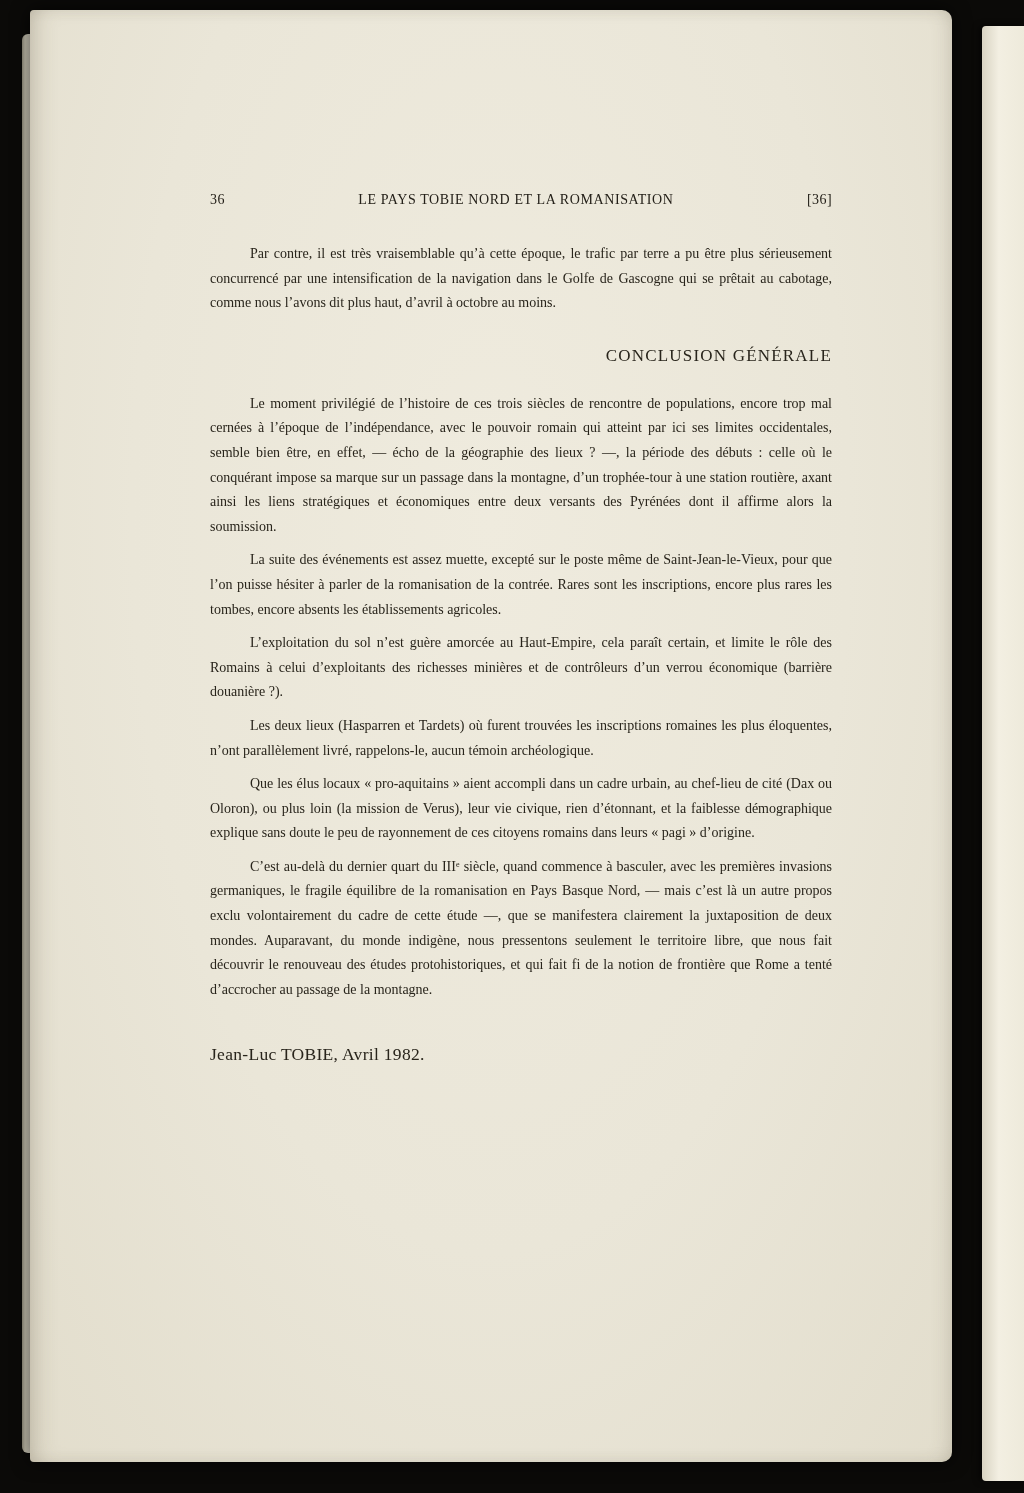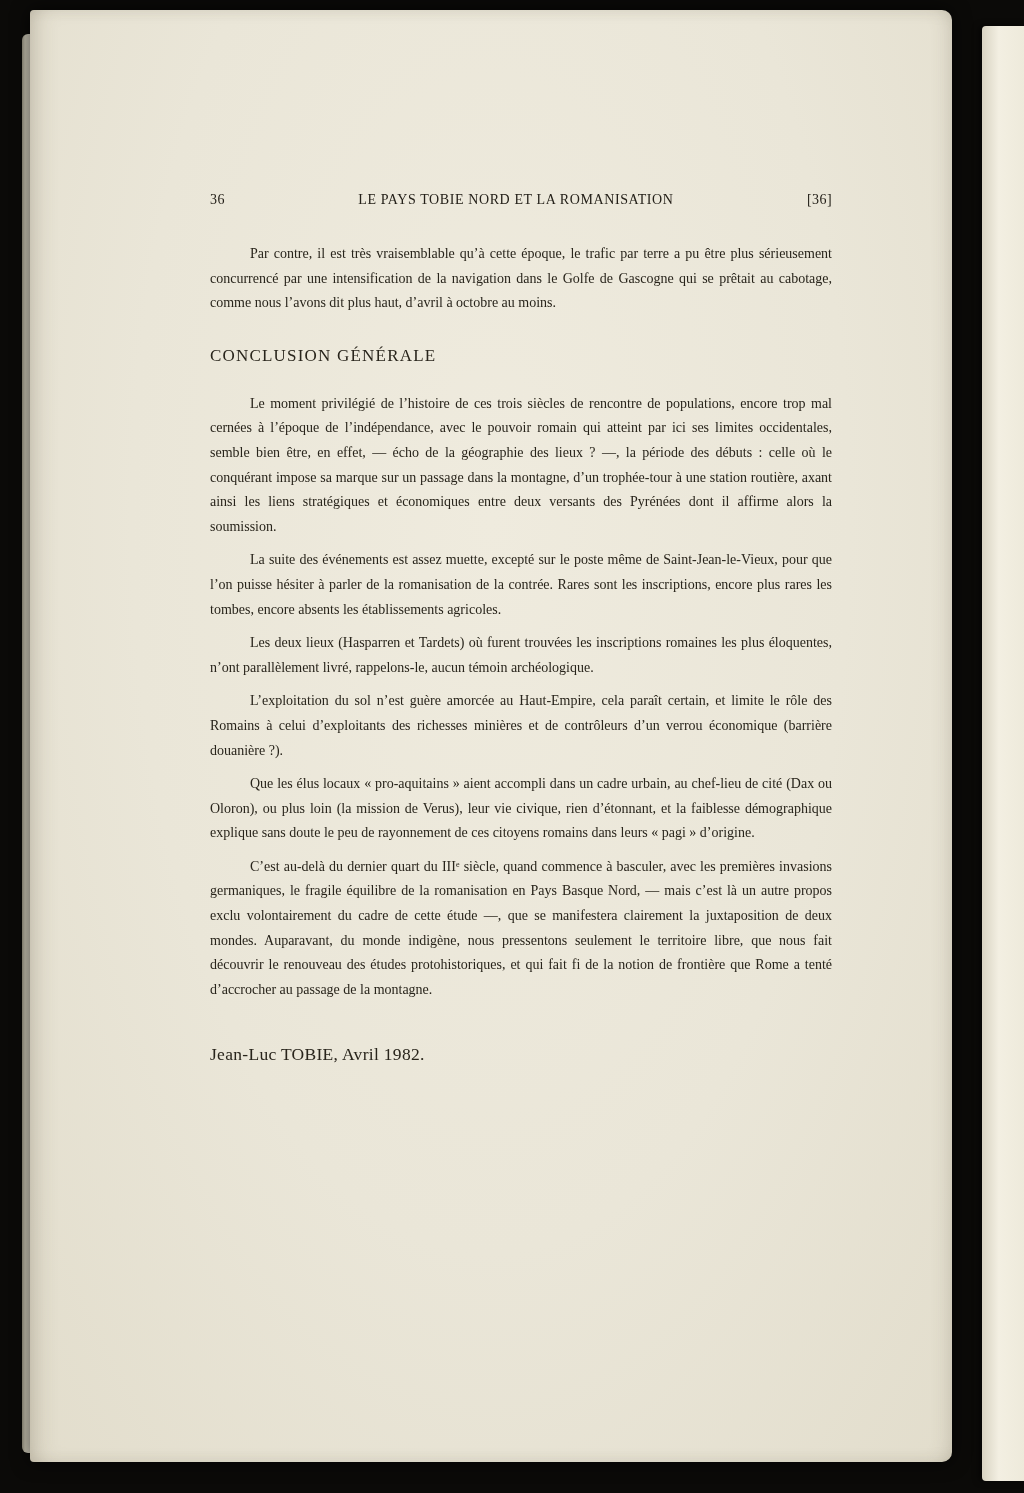--- a/index.html
+++ b/index.html
@@ -78,21 +78,21 @@
     font-size: 14px;
     line-height: 24.6px;
     text-align: justify;
     text-indent: 40px;
     color: #28241b;
   }
   h2.section-heading {
     margin: 30px 0 26px 0;
     font-size: 17px;
     font-weight: normal;
-    text-align: left;
+    text-align: right;
     letter-spacing: 1.2px;
     color: #28241b;
   }
   .signature {
     margin-top: 42px;
     font-size: 17.5px;
     text-align: left;
     padding-right: 58px;
     letter-spacing: 0.3px;
     color: #28241b;
@@ -117,23 +117,23 @@
       </div>
 
       <p class="body-par">Par contre, il est très vraisemblable qu’à cette époque, le trafic par terre a pu être plus sérieusement concurrencé par une intensification de la navigation dans le Golfe de Gascogne qui se prêtait au cabotage, comme nous l’avons dit plus haut, d’avril à octobre au moins.</p>
 
       <h2 class="section-heading">CONCLUSION GÉNÉRALE</h2>
 
       <p class="body-par">Le moment privilégié de l’histoire de ces trois siècles de rencontre de populations, encore trop mal cernées à l’époque de l’indépendance, avec le pouvoir romain qui atteint par ici ses limites occidentales, semble bien être, en effet, — écho de la géographie des lieux ? —, la période des débuts : celle où le conquérant impose sa marque sur un passage dans la montagne, d’un trophée-tour à une station routière, axant ainsi les liens stratégiques et économiques entre deux versants des Pyrénées dont il affirme alors la soumission.</p>
 
       <p class="body-par">La suite des événements est assez muette, excepté sur le poste même de Saint-Jean-le-Vieux, pour que l’on puisse hésiter à parler de la romanisation de la contrée. Rares sont les inscriptions, encore plus rares les tombes, encore absents les établissements agricoles.</p>
 
+      <p class="body-par">L’exploitation du sol n’est guère amorcée au Haut-Empire, cela paraît certain, et limite le rôle des Romains à celui d’exploitants des richesses minières et de contrôleurs d’un verrou économique (barrière douanière ?).</p>
+
       <p class="body-par">Les deux lieux (Hasparren et Tardets) où furent trouvées les inscriptions romaines les plus éloquentes, n’ont parallèlement livré, rappelons-le, aucun témoin archéologique.</p>
-
-      <p class="body-par">L’exploitation du sol n’est guère amorcée au Haut-Empire, cela paraît certain, et limite le rôle des Romains à celui d’exploitants des richesses minières et de contrôleurs d’un verrou économique (barrière douanière ?).</p>
 
       <p class="body-par">Que les élus locaux « pro-aquitains » aient accompli dans un cadre urbain, au chef-lieu de cité (Dax ou Oloron), ou plus loin (la mission de Verus), leur vie civique, rien d’étonnant, et la faiblesse démographique explique sans doute le peu de rayonnement de ces citoyens romains dans leurs « pagi » d’origine.</p>
 
       <p class="body-par">C’est au-delà du dernier quart du IIIᵉ siècle, quand commence à basculer, avec les premières invasions germaniques, le fragile équilibre de la romanisation en Pays Basque Nord, — mais c’est là un autre propos exclu volontairement du cadre de cette étude —, que se manifestera clairement la juxtaposition de deux mondes. Auparavant, du monde indigène, nous pressentons seulement le territoire libre, que nous fait découvrir le renouveau des études protohistoriques, et qui fait fi de la notion de frontière que Rome a tenté d’accrocher au passage de la montagne.</p>
 
       <div class="signature">Jean-Luc TOBIE,  Avril 1982.</div>
 
     </div>
   </div>
 

